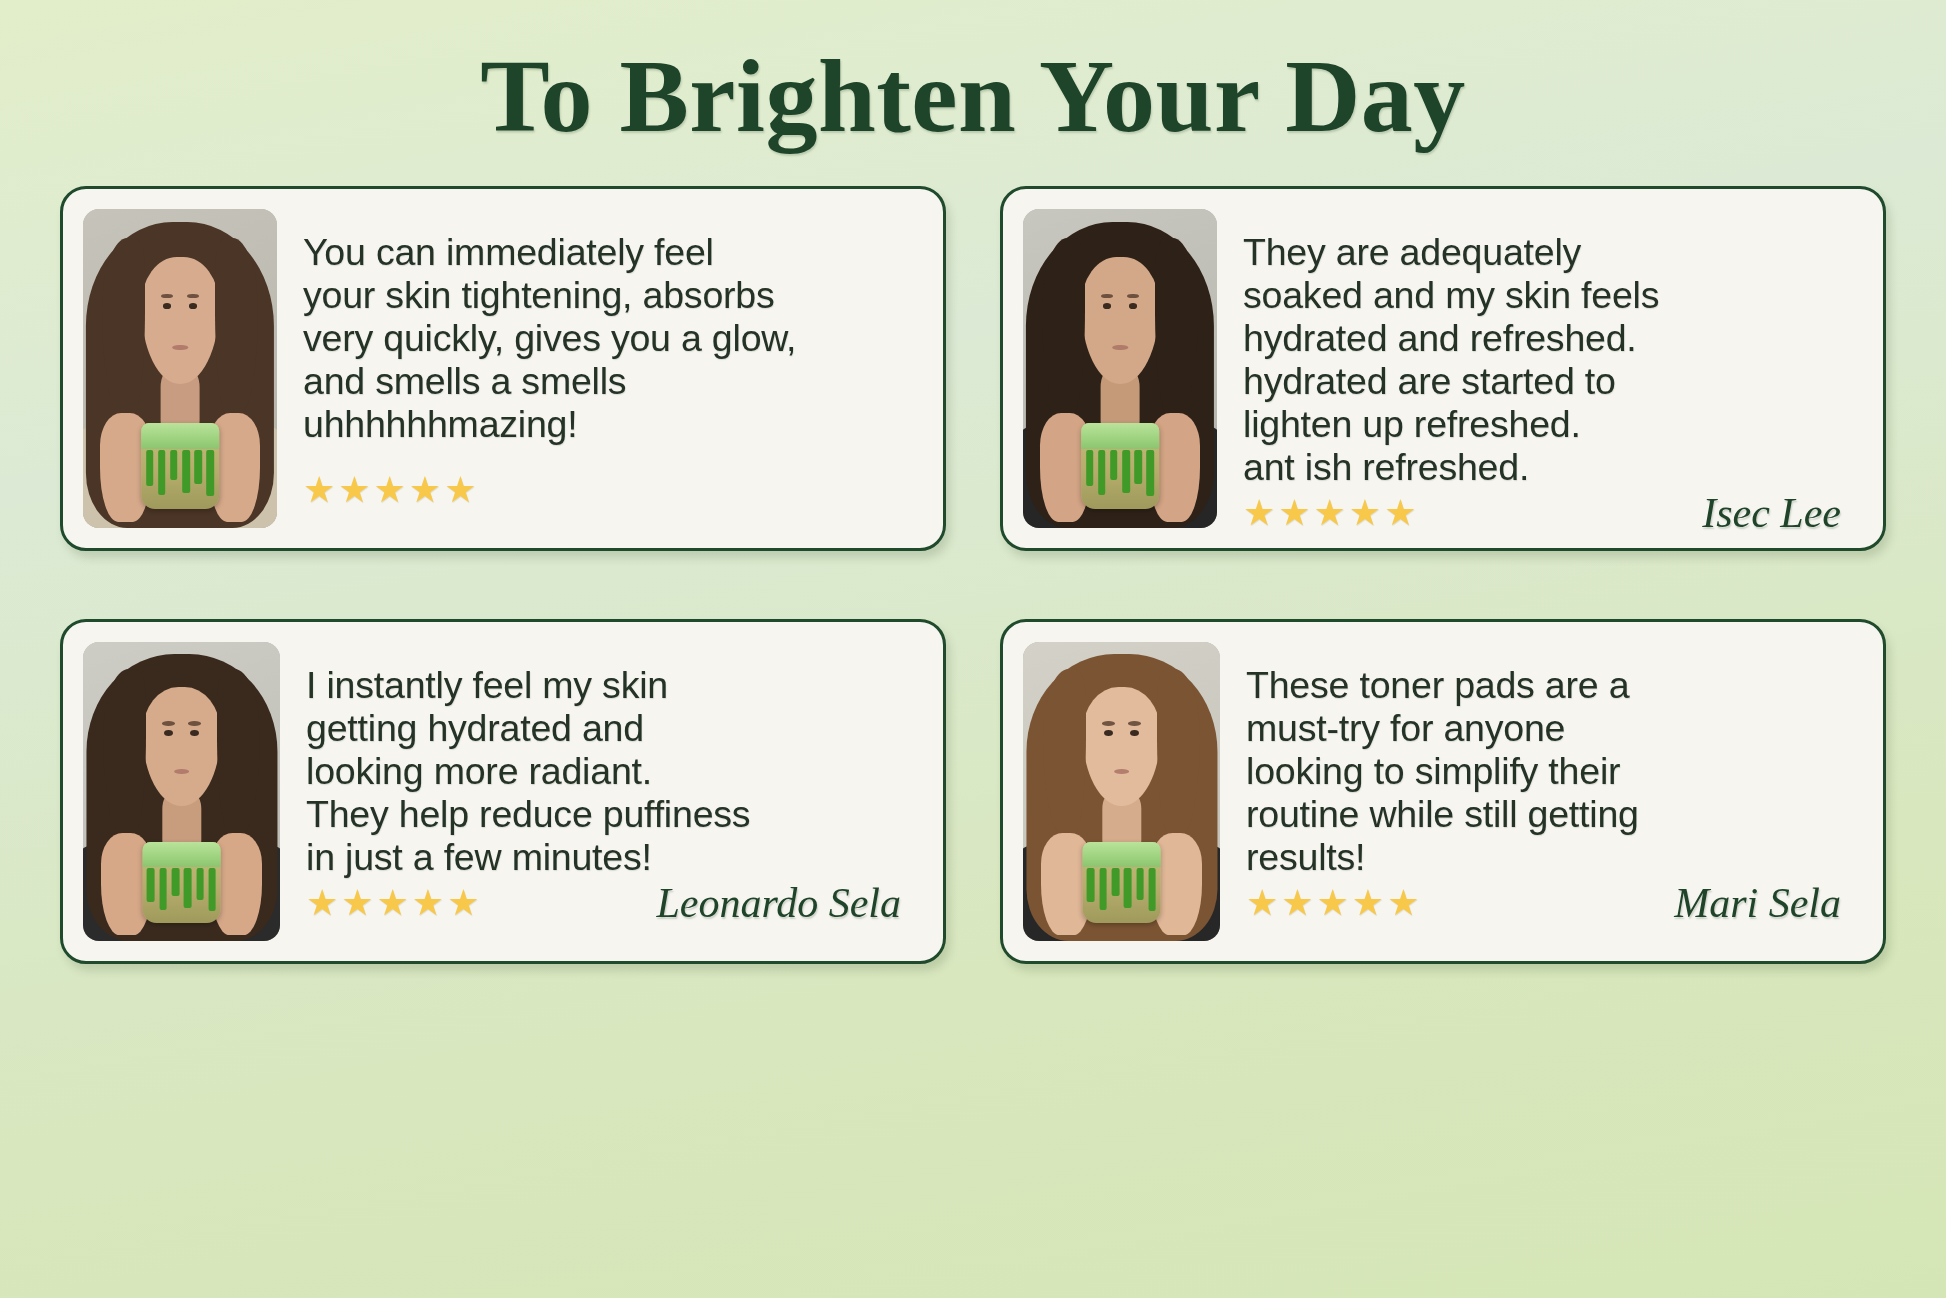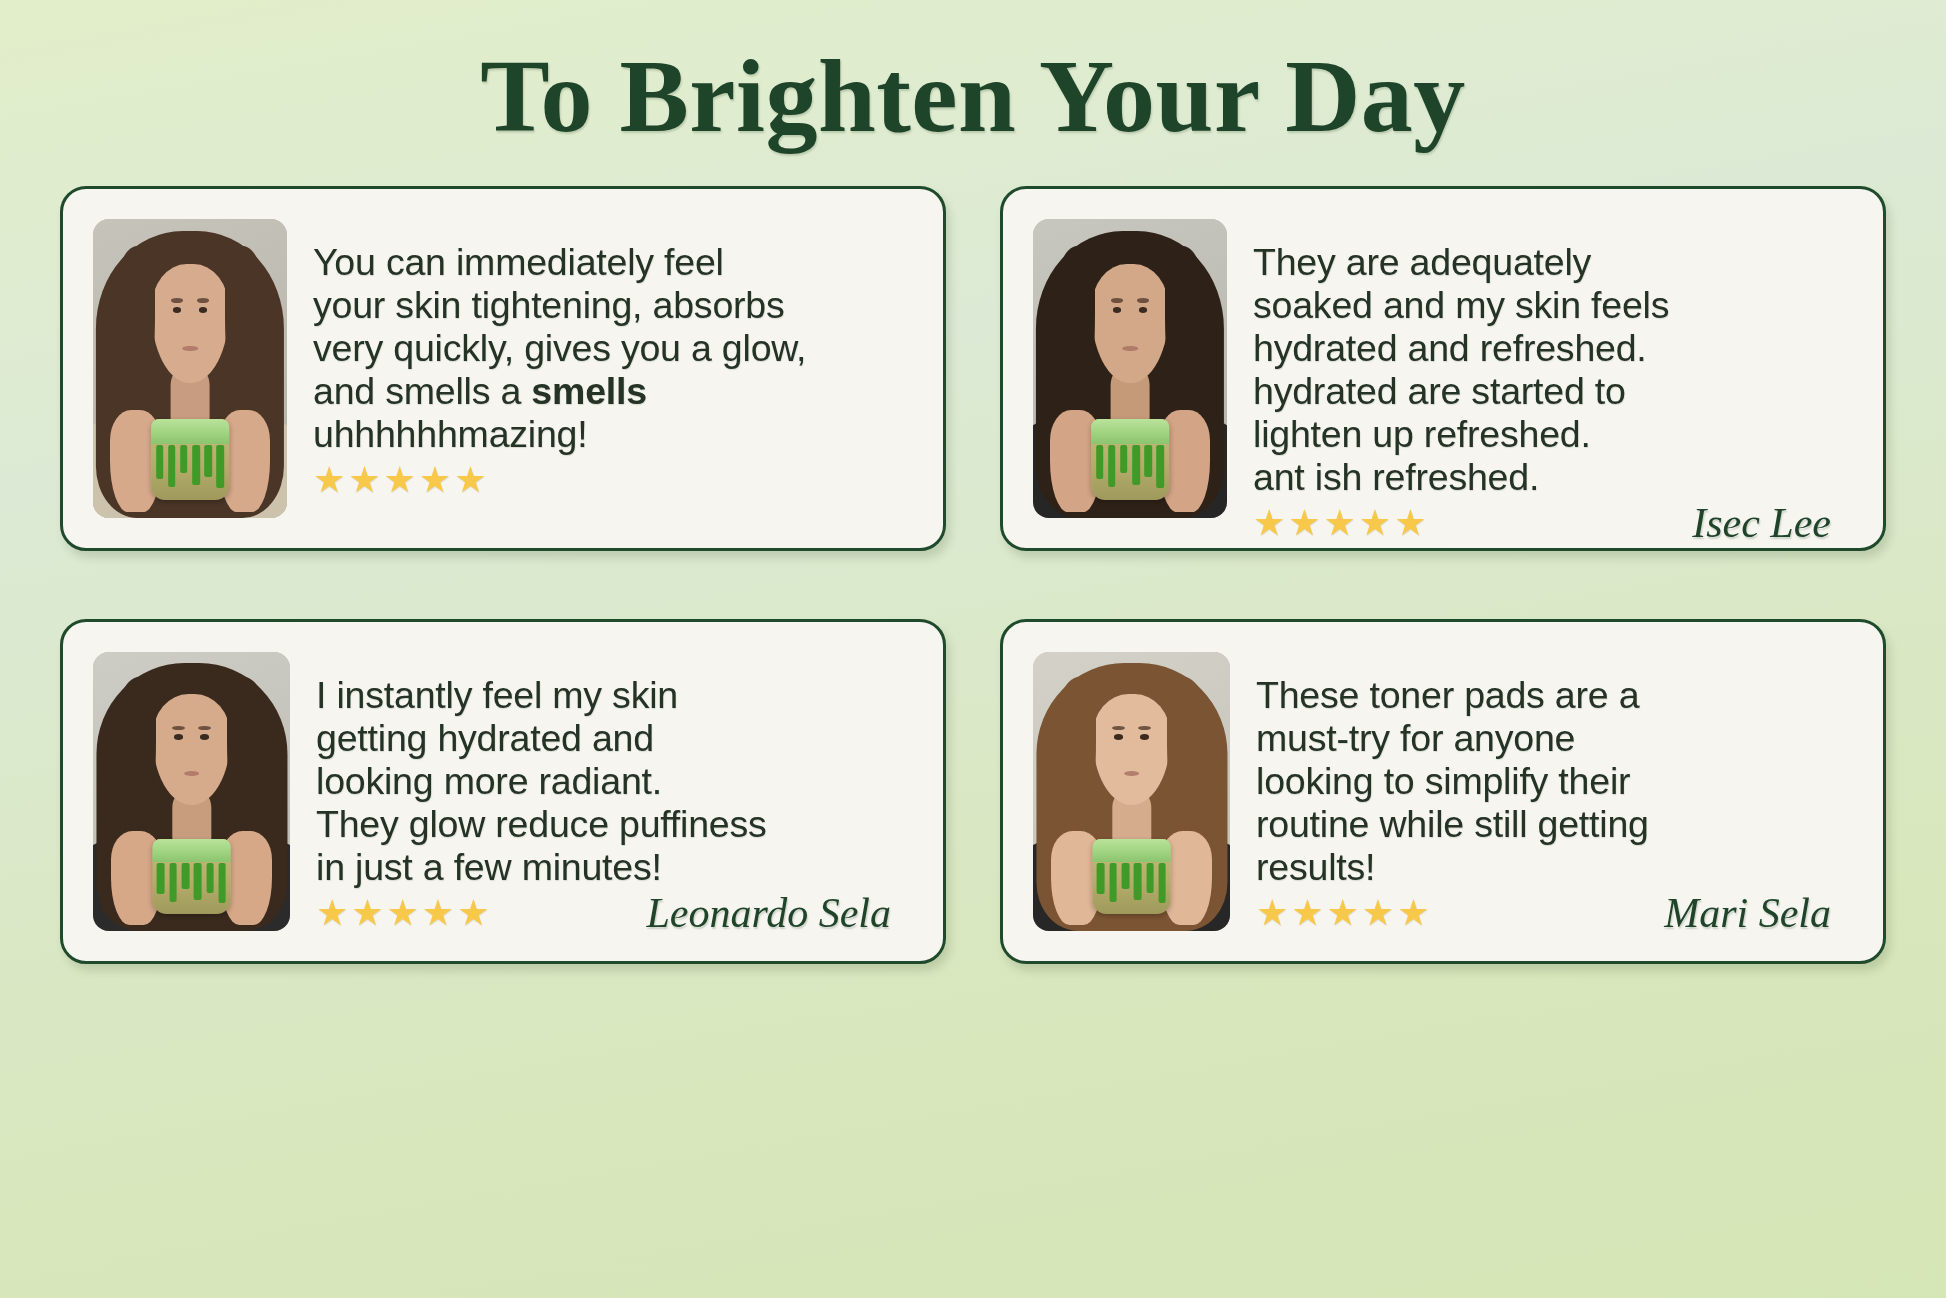--- a/index.html
+++ b/index.html
@@ -43,21 +43,21 @@
   }
 
   
   .review-card {
     position: relative;
     background: #f6f5f0;
     border: 3px solid #1f4a2c;
     border-radius: 26px;
     display: flex;
     align-items: stretch;
-    padding: 30px;
+    padding: 20px;
     box-shadow: 4px 7px 9px rgba(80, 100, 65, 0.20);
   }
 
   .card-photo {
     flex: 0 0 auto;
     width: 194px;
     border-radius: 16px;
     overflow: hidden;
     position: relative;
     background: #b9b6ab;
@@ -72,21 +72,21 @@
   }
 
   .review-text {
     font-size: 37.5px;
     line-height: 1.145;
     color: #253226;
     letter-spacing: -0.2px;
     white-space: pre-line;
     text-shadow: 0.5px 1px 1px rgba(120, 130, 115, 0.25);
   }
-  .review-text .emph { font-weight: 700; }
+  .review-text .emph { font-weight: 400; }
 
   .card-footer {
     margin-top: auto;
     display: flex;
     align-items: flex-end;
     justify-content: space-between;
     padding-bottom: 6px;
   }
 
   .stars {
@@ -320,21 +320,21 @@
               <i></i>
               <i></i>
             </div>
         </div>
       </div>
     </div>
     <div class="card-body">
       <div class="review-text"><span>I instantly feel my skin
 getting hydrated and
 looking more radiant.
-They glow reduce puffiness
+They help reduce puffiness
 in just a few minutes!</span><span class="emph"></span><span></span></div>
       <div class="card-footer">
         <div class="stars">
           <span class="star">★</span>
           <span class="star">★</span>
           <span class="star">★</span>
           <span class="star">★</span>
           <span class="star">★</span>
         </div>
         <div class="reviewer-name">Leonardo Sela</div>

